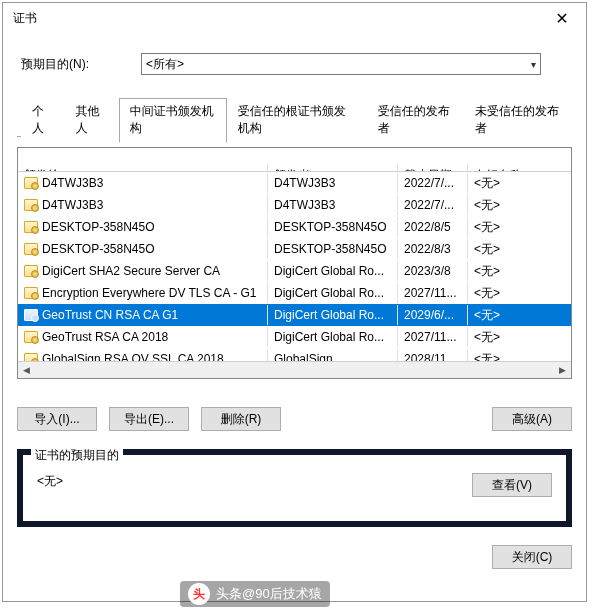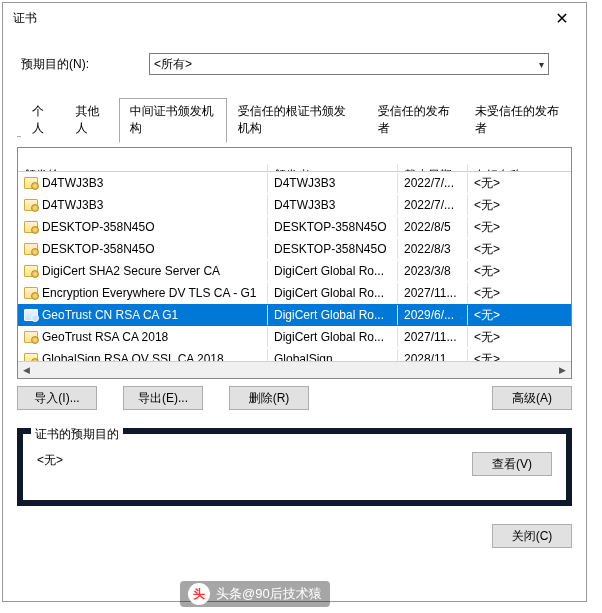--- a/index.html
+++ b/index.html
@@ -2,21 +2,21 @@
 <html><head>
 <meta charset="utf-8">
 <style>
 * { box-sizing: border-box; margin: 0; padding: 0; }
 body { font-family: "Microsoft YaHei", "Segoe UI", sans-serif; font-size: 12px; background: #fff; color: #000; width: 602px; height: 613px; overflow: hidden; }
 .dialog { border: 1px solid #999; width: 585px; height: 600px; margin: 2px; background: #fff; display: flex; flex-direction: column; }
 .titlebar { height: 30px; display: flex; align-items: center; padding: 0 4px 0 10px; }
 .titlebar-title { flex: 1; font-size: 12px; }
 .titlebar-close { width: 40px; height: 26px; display: flex; align-items: center; justify-content: center; cursor: pointer; font-size: 16px; }
 .content { flex: 1; padding: 8px 14px 10px 14px; display: flex; flex-direction: column; }
-.purpose-row { display: flex; align-items: center; gap: 8px; margin: 12px 0 16px 4px; }
+.purpose-row { display: flex; align-items: center; margin: 12px 0 16px 4px; }
 .purpose-label { width: 120px; }
 .purpose-select { flex: 1; max-width: 400px; height: 22px; border: 1px solid #7a7a7a; background: #fff; padding: 0 4px; font-size: 12px; display: flex; align-items: center; justify-content: space-between; }
 .chev { font-size: 10px; color: #333; }
 .tabs { display: flex; border-bottom: 1px solid #aaa; margin-bottom: 0; padding-left: 4px; }
 .tab { padding: 4px 10px 5px 10px; border: 1px solid transparent; border-bottom: none; cursor: pointer; position: relative; top: 7px; background: #fff; }
 .tab.active { border-color: #aaa; border-bottom: 1px solid #fff; }
 .table-wrap { border: 1px solid #828790; height: 232px; margin-top: 10px; display: flex; flex-direction: column; }
 .thead { display: flex; background: #fff; border-bottom: 1px solid #d0d0d0; height: 24px; }
 .th, .td { padding: 3px 6px; white-space: nowrap; overflow: hidden; text-overflow: ellipsis; border-right: 1px solid #e0e0e0; }
 .th { font-weight: normal; margin-top: 16px; }
@@ -27,21 +27,21 @@
 .tbody { flex: 1; overflow: hidden; }
 .row { display: flex; height: 22px; align-items: center; cursor: pointer; }
 .row.selected { background: #0078d7; color: #fff; }
 .cert-icon { display: inline-block; width: 14px; height: 12px; margin-right: 4px; vertical-align: -2px; background: linear-gradient(#fff6d0, #ffe08a); border: 1px solid #d4a932; border-radius: 1px; position: relative; }
 .cert-icon::after { content: ""; position: absolute; right: -2px; bottom: -2px; width: 6px; height: 6px; border: 1px solid #c08a20; border-radius: 50%; background: radial-gradient(#ffe08a, #d4a932); }
 .row.selected .cert-icon { background: linear-gradient(#eaf4ff, #c7e0ff); border-color: #fff; }
 .row.selected .cert-icon::after { border-color: #fff; background: #c7e0ff; }
 .hscroll { height: 17px; border-top: 1px solid #d0d0d0; display: flex; background: #f0f0f0; }
 .hscroll .btn { width: 17px; display: flex; align-items: center; justify-content: center; color: #555; font-size: 9px; background: #f0f0f0; border: none; }
 .hscroll .track { flex: 1; }
-.btnrow { display: flex; gap: 26px; margin-top: 7px; }
+.btnrow { display: flex; gap: 12px; margin-top: 28px; }
 .btnrow .spacer { flex: 1; }
 button.winbtn { min-width: 80px; height: 24px; border: 1px solid #adadad; background: #e1e1e1; font-size: 12px; font-family: inherit; padding: 0 12px; cursor: pointer; }
 .group { border: 6px solid #0f172a; margin-top: 18px; padding: 8px 10px 12px 10px; position: relative; height: 78px; }
 .group-label { position: absolute; top: -8px; left: 8px; background: #fff; padding: 0 4px; }
 .group-body { margin: 10px 4px 0 4px; display: flex; }
 .group-body .val { flex: 1; }
 .footer { display: flex; justify-content: flex-end; margin-top: 18px; }
 .watermark { position: fixed; left: 180px; bottom: 6px; display: flex; align-items: center; gap: 6px; font-size: 13px; color: #fff; background: rgba(0,0,0,0.35); padding: 2px 8px; border-radius: 4px; pointer-events: none; }
 .wm-icon { width: 22px; height: 22px; border-radius: 50%; background: #fff; display: flex; align-items: center; justify-content: center; color: #f33; font-weight: bold; font-size: 12px; }
 </style>

